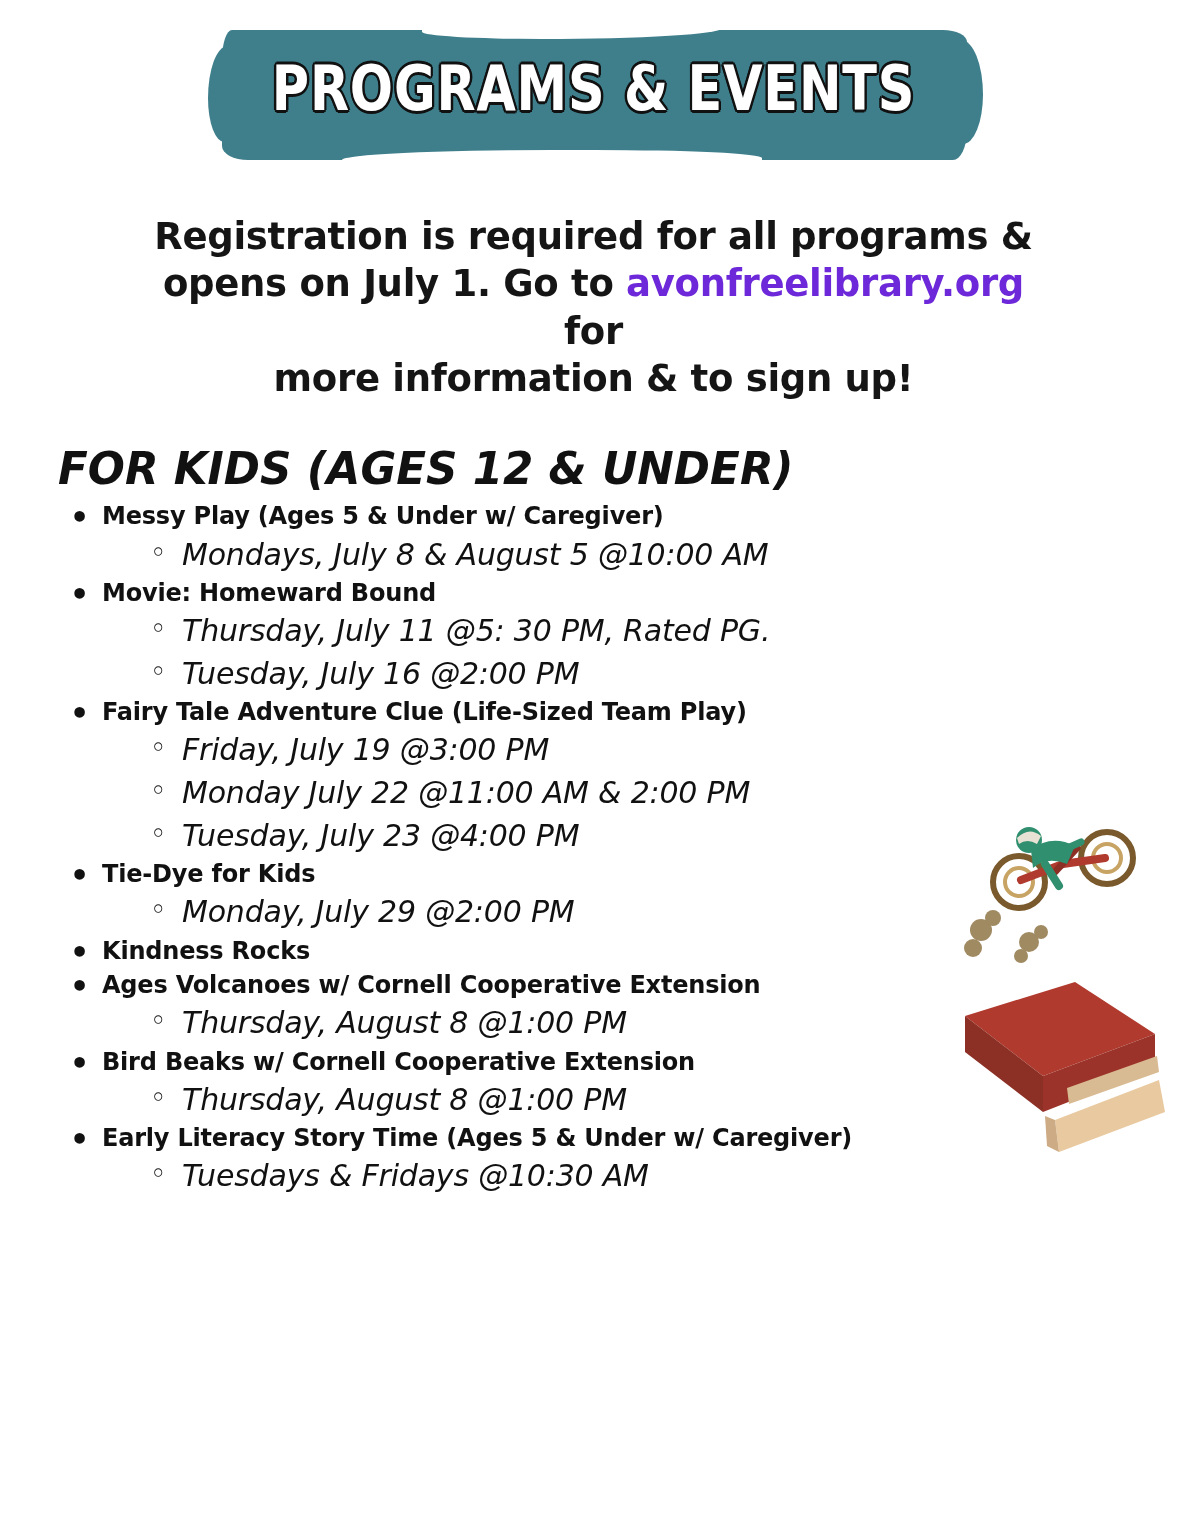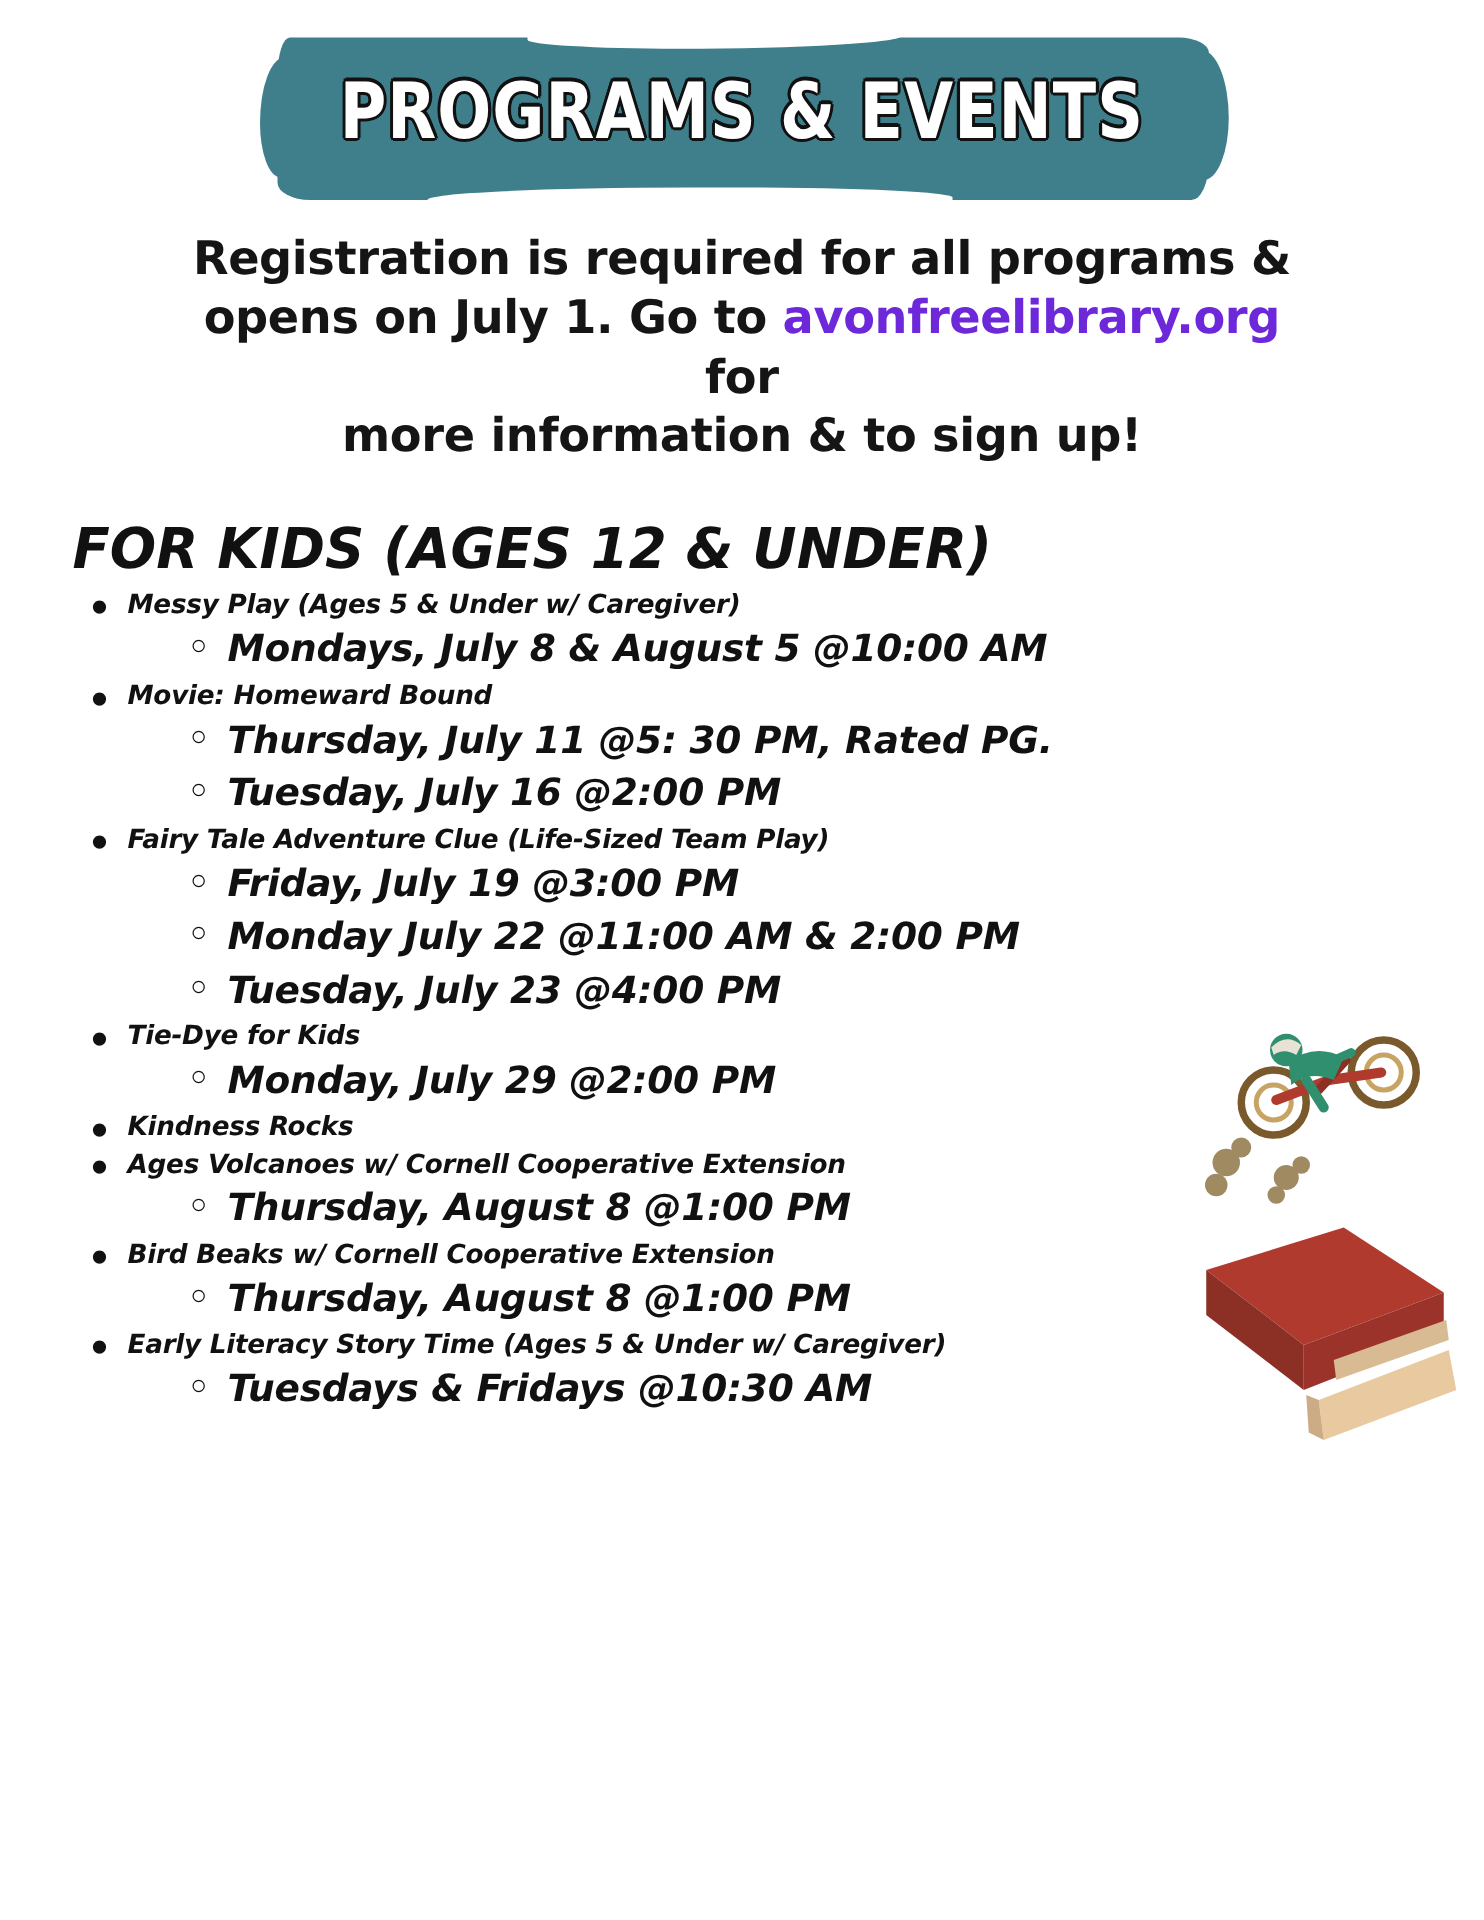--- a/index.html
+++ b/index.html
@@ -81,21 +81,21 @@
     color: #ffffff;
     text-shadow:
        3px 0 0 #111, -3px 0 0 #111, 0 3px 0 #111, 0 -3px 0 #111,
        2px 2px 0 #111, -2px 2px 0 #111, 2px -2px 0 #111, -2px -2px 0 #111;
     transform: scaleX(0.82);
     z-index: 3;
   }
 
   
   .reg-note {
-    margin: 8px auto 0 auto;
+    margin: 38px auto 0 auto;
     width: 900px;
     text-align: center;
     font-size: 37px;
     line-height: 1.28;
     font-weight: bold;
     color: #151515;
     letter-spacing: -0.3px;
   }
   .reg-note .link {
     color: #6d28d9;
@@ -116,40 +116,38 @@
   ul.events {
     list-style: none;
     margin: 0;
     padding: 0 0 0 60px;
   }
   ul.events > li {
     margin: 0;
   }
   .ev-title {
     position: relative;
-    font-size: 21px;
+    font-size: 24px;
     font-weight: bold;
     color: #111;
     line-height: 1.42;
     padding-left: 42px;
     letter-spacing: -0.2px;
-    font-style: italic;
   }
   .ev-title:before {
     content: "\2022";
     position: absolute;
     left: 10px;
     top: -2px;
     font-size: 30px;
   }
   ul.sub {
     list-style: none;
     margin: 0;
     padding: 0 0 0 84px;
-    font-weight: bold;
   }
   ul.sub > li {
     position: relative;
     font-size: 30px;
     font-style: italic;
     color: #111;
     line-height: 1.42;
     padding-left: 38px;
     letter-spacing: -0.2px;
   }

